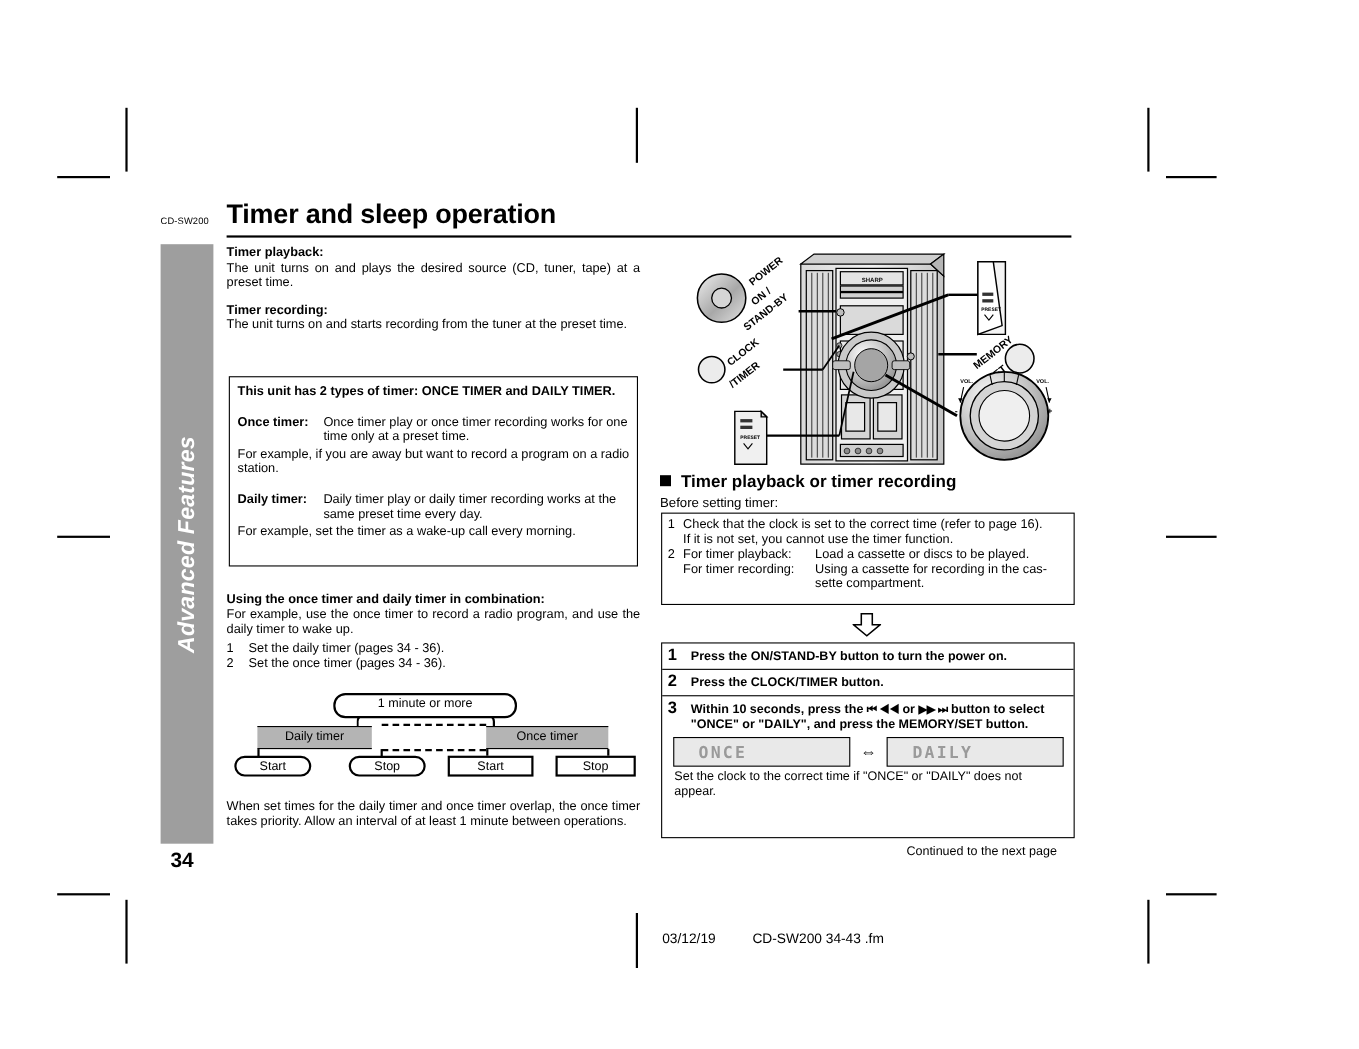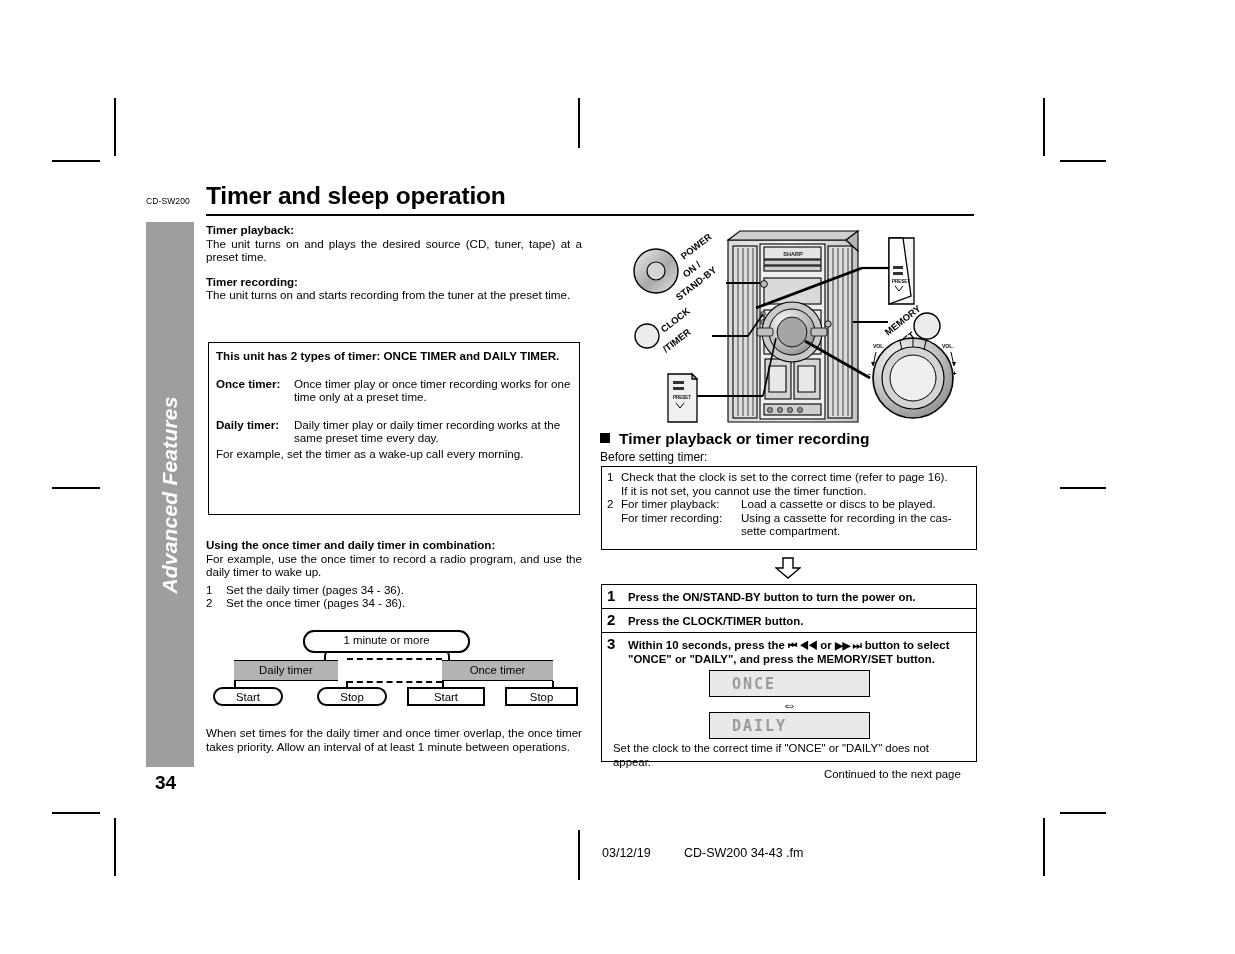--- a/index.html
+++ b/index.html
@@ -219,21 +219,20 @@
   .step-row .stxt {
     flex: 1; font-size: 11.4px; line-height: 14px; font-weight: bold;
     padding-top: 1px;
   }
   .glyph { font-size: 10.5px; letter-spacing: -0.5px; }
 
   
   #lcd-wrap {
     display: flex; align-items: center; justify-content: center;
     padding: 4px 5px 2px 5px;
-    flex-direction: column;
   }
   .lcd {
     width: 161px; height: 27px;
     background: #e9e9e9;
     border: 1.6px solid #000;
     box-sizing: border-box;
     display: flex; align-items: center;
     padding-left: 22px;
   }
   .lcd span {
@@ -295,20 +294,21 @@
     <div class="b">Timer recording:</div>
     <div class="just">The unit turns on and starts recording from the tuner at the preset time.</div>
   </div>
 
   <div id="timer-types-box" class="t">
     <div class="b">This unit has 2 types of timer: ONCE TIMER and DAILY TIMER.</div>
     <div class="deflist">
       <div class="term">Once timer:</div>
       <div class="desc">Once timer play or once timer recording works for one time only at a preset time.</div>
     </div>
+    <div style="margin-top:2px;" class="just">For example, if you are away but want to record a program on a radio station.</div>
     <div class="deflist">
       <div class="term">Daily timer:</div>
       <div class="desc">Daily timer play or daily timer recording works at the same preset time every day.</div>
     </div>
     <div style="margin-top:2px;">For example, set the timer as a wake-up call every morning.</div>
   </div>
 
   <div class="col t" id="using-block">
     <div class="b">Using the once timer and daily timer in combination:</div>
     <div class="just">For example, use the once timer to record a radio program, and use the daily timer to wake up.</div>

